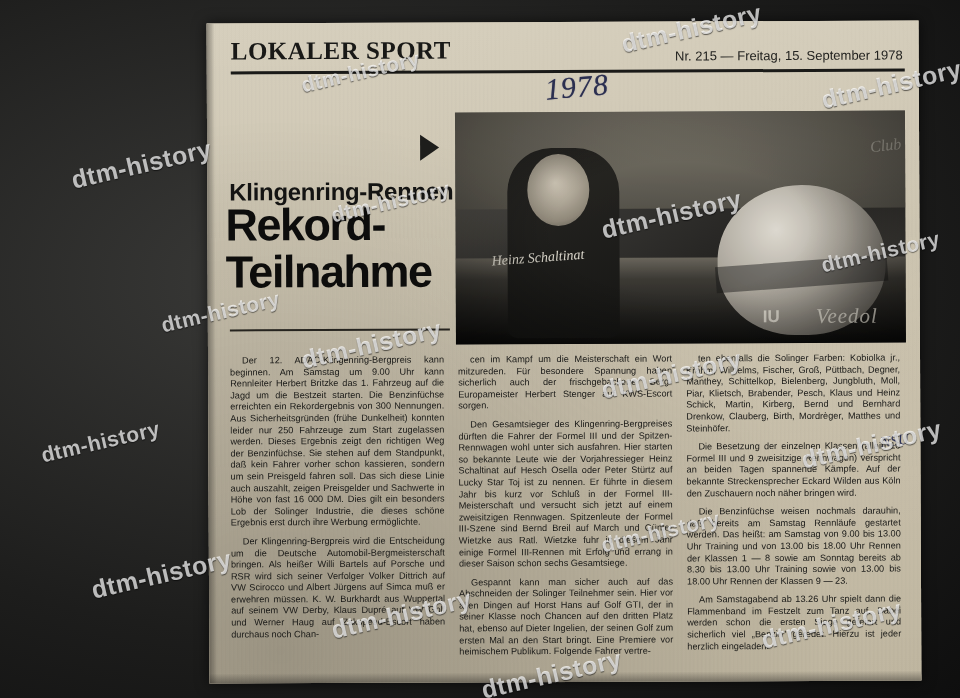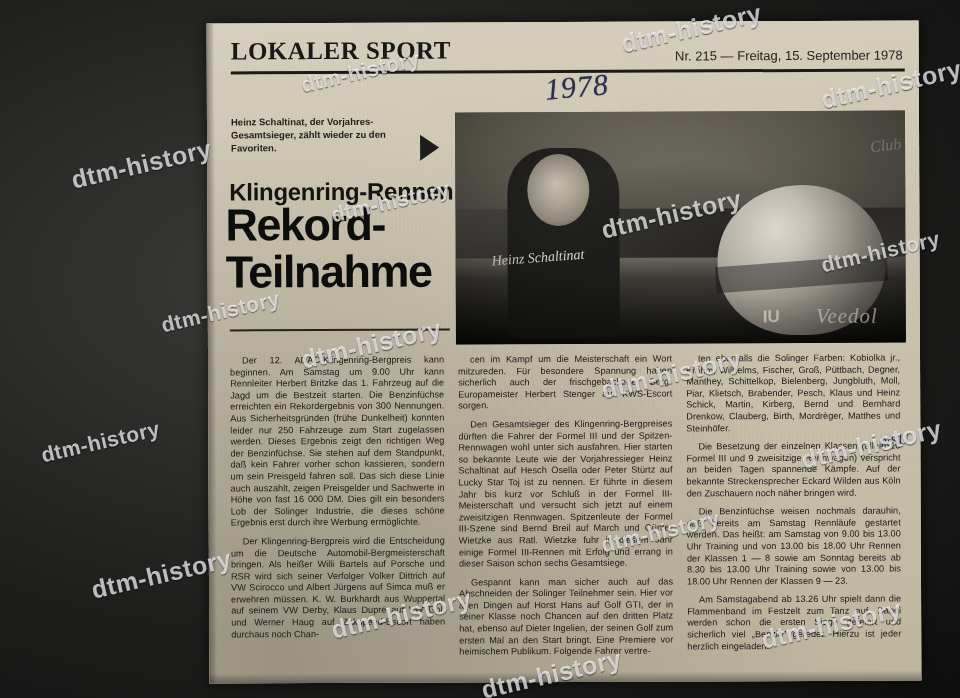--- a/index.html
+++ b/index.html
@@ -305,21 +305,20 @@
     <div class="tear-bottom"></div>
 
     <div class="masthead">
       <div class="masthead-title">LOKALER SPORT</div>
       <div class="masthead-issue">Nr. 215 — Freitag, 15. September 1978</div>
     </div>
 
     <div class="handwritten-year">1978</div>
     <div class="handwritten-nsu">NSU</div>
 
-    <div class="kicker">Heinz Schaltinat, der Vorjahres-Gesamtsieger, zählt wieder zu den Favoriten.</div>
     <div class="kicker-arrow"></div>
 
     <div class="headline-kicker">Klingenring-Rennen</div>
     <div class="headline-main">Rekord-Teilnahme</div>
     <div class="rule-under-headline"></div>
 
     <div class="photo">
       <div class="sky"></div>
       <div class="car-body"></div>
       <div class="helmet"></div>

